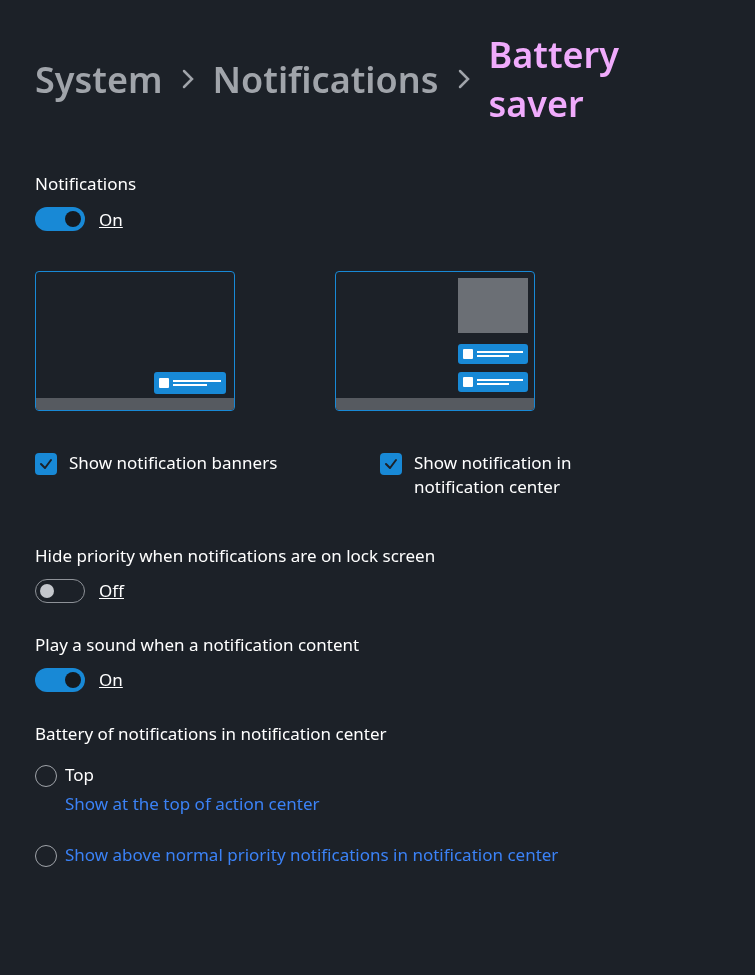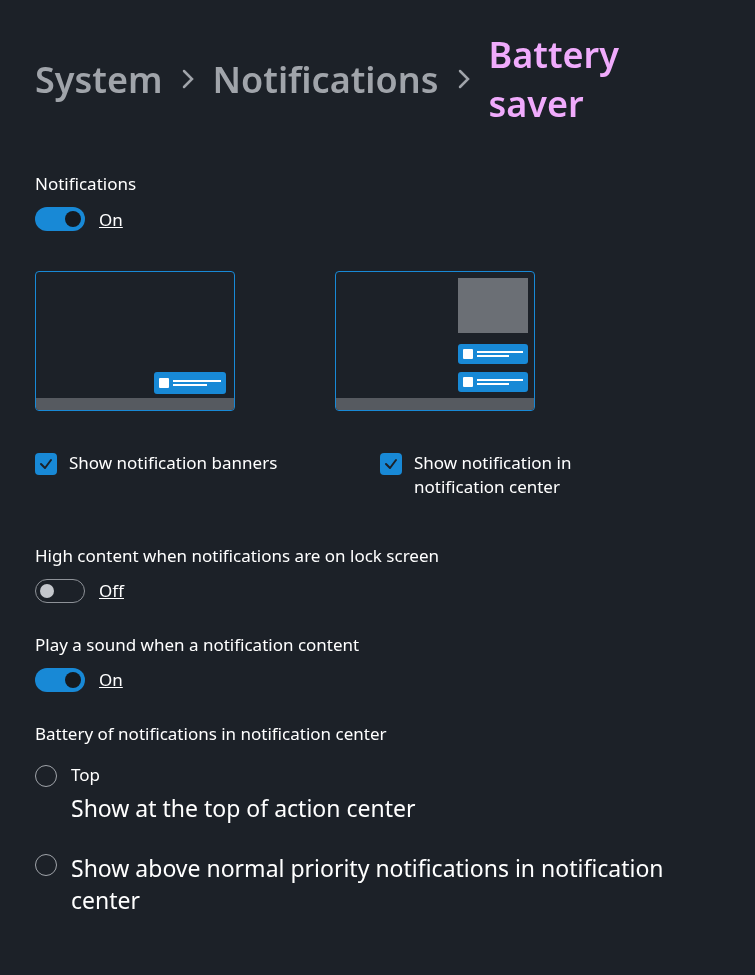--- a/index.html
+++ b/index.html
@@ -201,21 +201,21 @@
   
   .radio-group {
     display: flex;
     flex-direction: column;
     gap: 28px;
     margin-top: 18px;
   }
   .radio-item {
     display: flex;
     align-items: flex-start;
-    gap: 14px;
+    gap: 8px;
   }
   .radio {
     width: 22px;
     height: 22px;
     border-radius: 50%;
     border: 1.5px solid #a0a4aa;
     flex-shrink: 0;
     margin-top: 2px;
     position: relative;
   }
@@ -231,22 +231,22 @@
     height: 12px;
     background: #1889d6;
     border-radius: 50%;
   }
   .radio-text .radio-title {
     font-size: 17px;
     color: #ffffff;
     margin-bottom: 6px;
   }
   .radio-text .radio-desc {
-    font-size: 23px;
-    color: #ffffff;
+    font-size: 17px;
+    color: #3b82f6;
   }
 </style>
 </head>
 <body>
 
 <div class="breadcrumb">
   <span class="crumb">System</span>
   <span class="chevron">
     <svg width="14" height="22" viewBox="0 0 14 22">
         <path d="M3 3 L11 11 L3 19" stroke="#a0a4aa" stroke-width="2.5" fill="none" stroke-linecap="round"></path>
@@ -313,21 +313,21 @@
     <div class="checkbox">
       <svg width="14" height="14" viewBox="0 0 14 14">
           <path d="M2 7 L6 11 L12 3" stroke="#1c2128" stroke-width="2" fill="none" stroke-linecap="round" stroke-linejoin="round"></path>
         </svg>
     </div>
     <span class="checkbox-label">Show notification in notification center</span>
   </div>
 </div>
 
 <div class="setting-block">
-  <div class="section-label">High content when notifications are on lock screen</div>
+  <div class="section-label">Hide priority when notifications are on lock screen</div>
   <div class="toggle-row tight">
     <div class="toggle off">
         <div class="thumb"></div>
       </div>
     <span class="toggle-label">Off</span>
   </div>
 </div>
 
 <div class="setting-block">
   <div class="section-label">Play a sound when a notification content</div>

